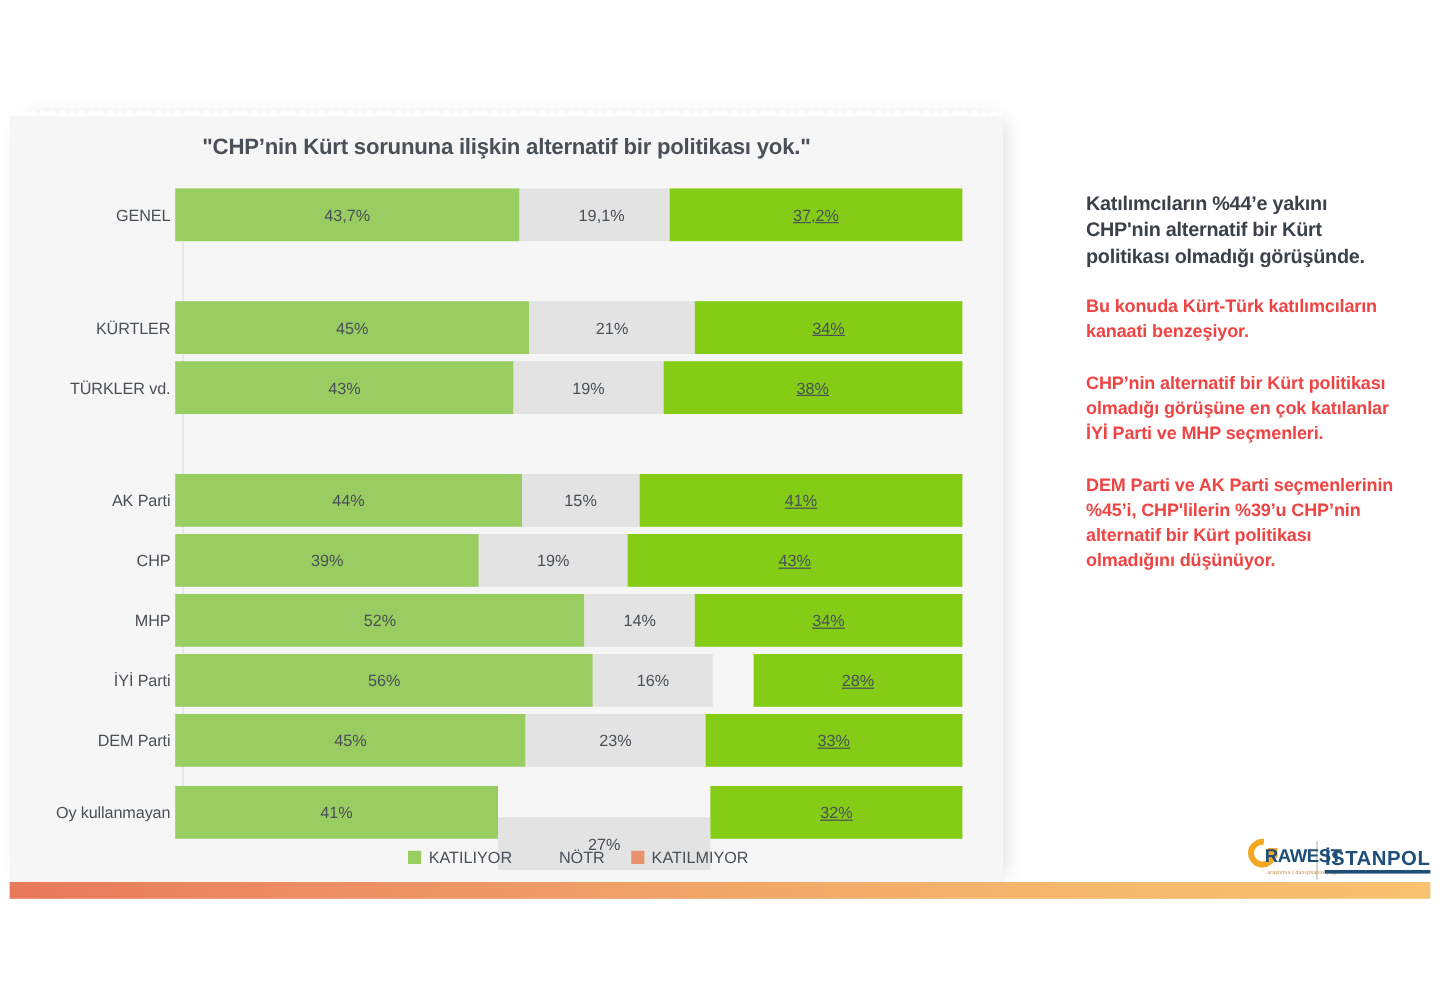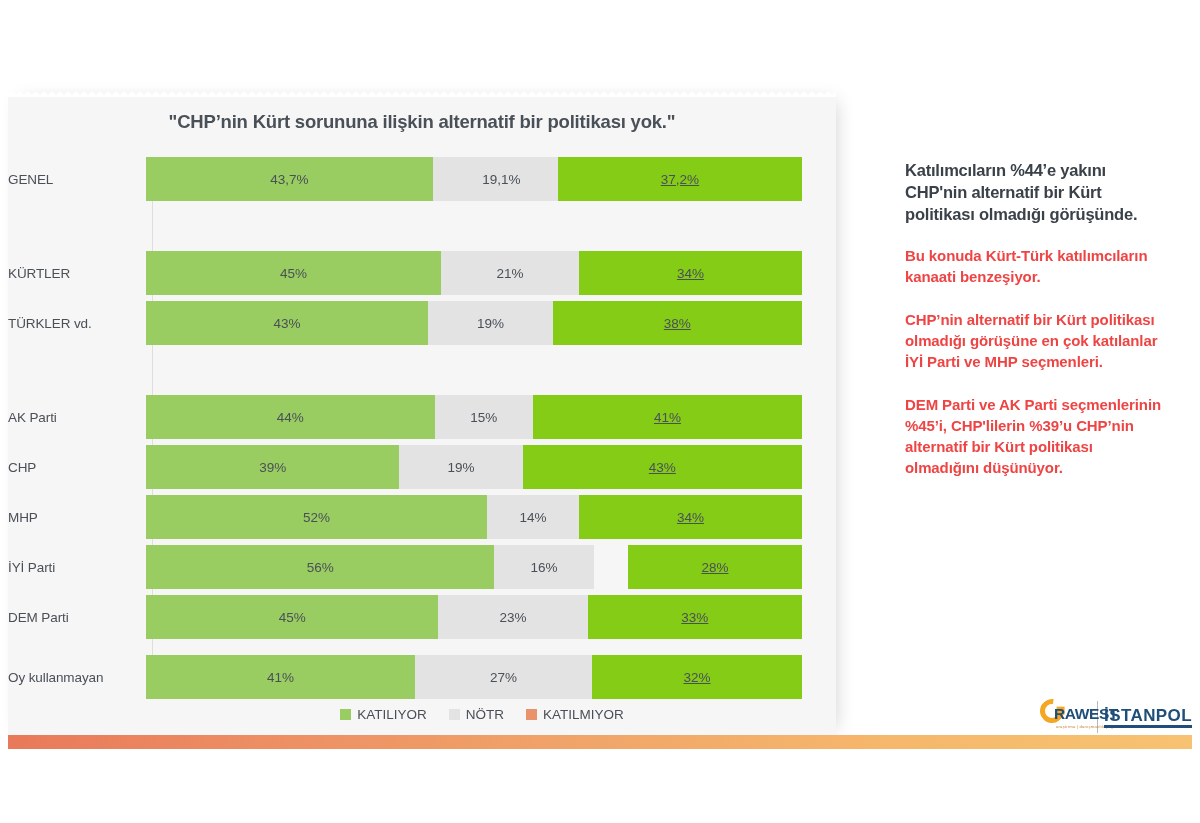--- a/index.html
+++ b/index.html
@@ -76,22 +76,22 @@
     position: absolute;
     left: 0;
     width: 828px;
     height: 44px;
     display: flex;
     align-items: center;
   }
 
   .row-label {
     width: 138px;
-    text-align: left;
-    padding-right: 26px;
+    text-align: right;
+    padding-right: 4px;
     font-size: 13.5px;
     color: #4a5057;
     white-space: nowrap;
     letter-spacing: -0.1px;
   }
 
   .row-bars {
     position: relative;
     width: 656px;
     height: 44px;
@@ -310,21 +310,21 @@
             <div class="row-bars">
               <div class="seg agree" style="width: 45%;">45%</div>
               <div class="seg neutral" style="width: 23%;">23%</div>
               <div class="seg disagree" style="width: 33%;">33%</div>
             </div>
           </div>
           <div class="row" style="top: 498px;">
             <div class="row-label">Oy kullanmayan</div>
             <div class="row-bars">
               <div class="seg agree" style="width: 41%;">41%</div>
-              <div class="seg neutral" style="width: 27%;">27%</div>
+              <div class="seg neutral" style="width: 27%; margin-top: 26px;">27%</div>
               <div class="seg disagree" style="width: 32%;">32%</div>
             </div>
           </div>
         </div>
     </div>
 
     <div class="legend" id="legend-container">
         <div class="legend-item">
           <span class="swatch agree"></span>
           <span>KATILIYOR</span>

